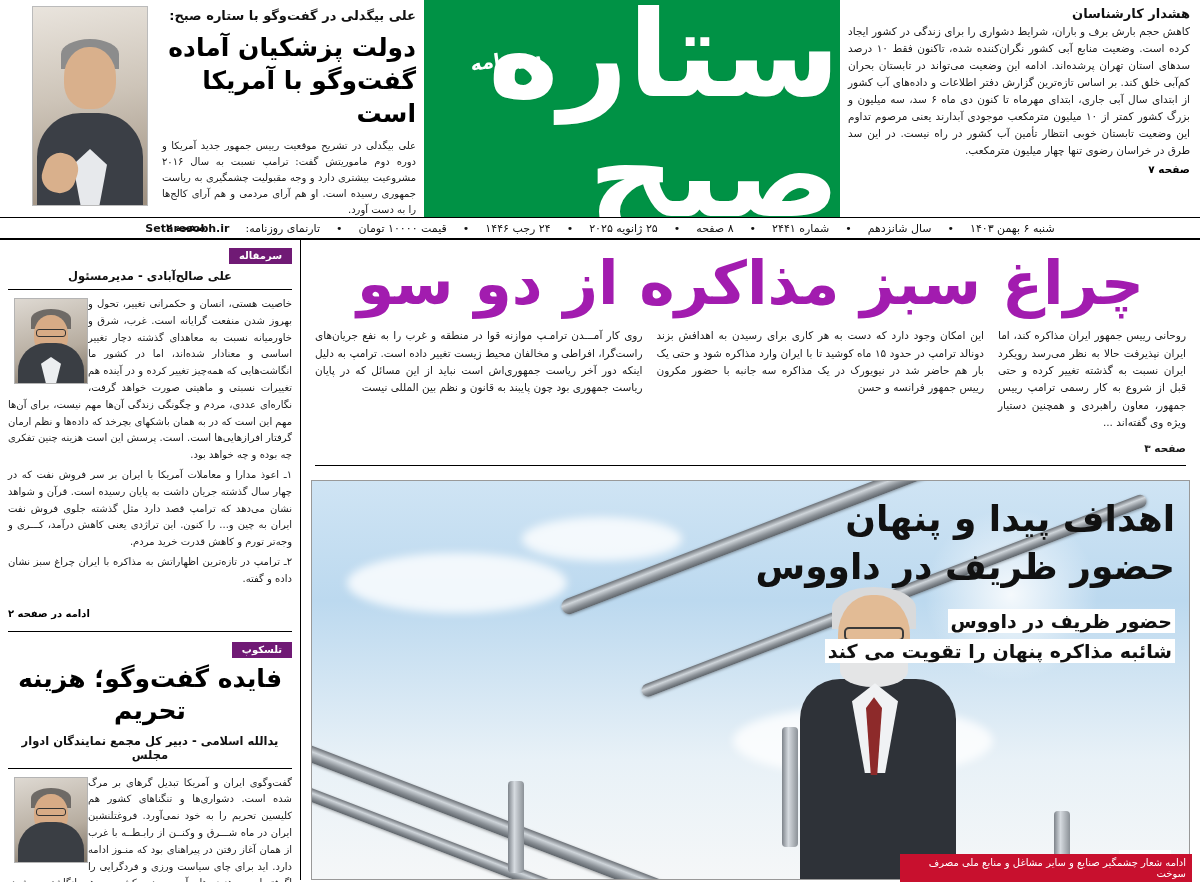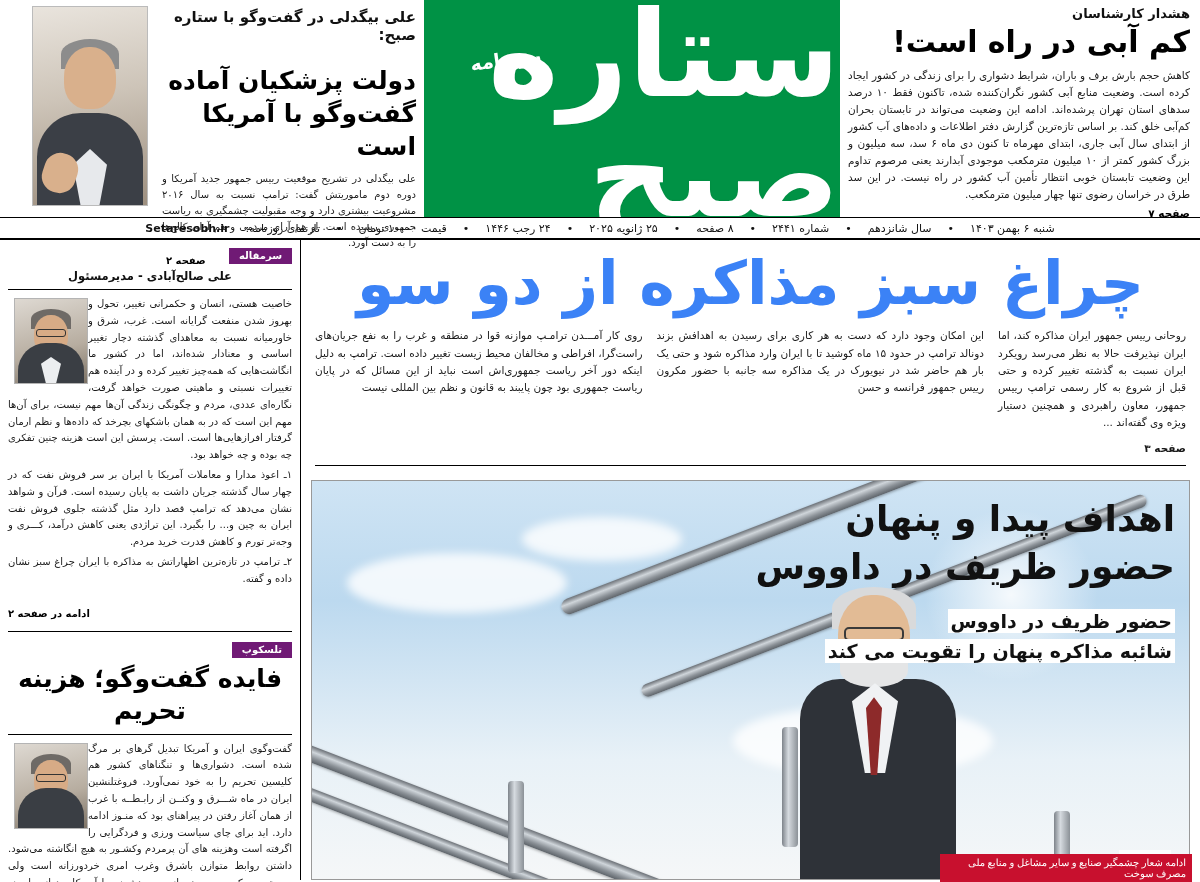--- a/index.html
+++ b/index.html
@@ -110,23 +110,23 @@
     direction: rtl;
   }
   .mh-left-text {
     flex: 1;
     padding: 8px 8px 4px 8px;
     display: flex;
     flex-direction: column;
     text-align: right;
   }
   .mh-left-kicker {
-    font-size: 15px;
-    font-weight: bold;
-    margin-bottom: 20px;
+    font-size: 13px;
+    font-weight: bold;
+    margin-bottom: 8px;
     color: #111;
   }
   .mh-left-head {
     font-size: 25px;
     font-weight: bold;
     line-height: 1.32;
     color: #000;
     margin-bottom: 8px;
   }
   .mh-left-body {
@@ -234,21 +234,21 @@
   
   .lead {
     padding: 10px 14px 6px 14px;
   }
   .lead-title {
     font-size: 60px;
     font-weight: bold;
     text-align: center;
     line-height: 1.12;
     letter-spacing: -2px;
-    color: #3b82f6;
+    color: #a21caf;
     direction: rtl;
     margin-bottom: 10px;
   }
   .lead-cols {
     display: flex;
     flex-direction: row;
     gap: 14px;
     direction: rtl;
     border-bottom: 1px solid #000;
     padding-bottom: 8px;
@@ -407,39 +407,37 @@
   .sp-shirt { position: absolute; bottom: 0; left: 50%; transform: translateX(-50%); width: 20px; height: 26px; background: #eceef0; clip-path: polygon(50% 0,100% 26%,76% 100%,24% 100%,0 26%); }
   .side-cont {
     font-size: 10px;
     font-weight: bold;
     text-align: left;
     margin-top: 20px;
   }
   .ticker {
     position: absolute;
     right: 8px; bottom: 0;
-    width: 252px;
+    width: 292px;
     background: #c8102e;
     color: #fff;
     font-size: 10px;
     padding: 3px 6px;
     direction: rtl;
-    font-family: Liberation Serif, serif;
   }
 </style>
 </head>
 <body>
 
 <div class="page">
 
   <div class="masthead">
 
     <div class="mh-right">
       <div class="mh-kicker">هشدار کارشناسان</div>
-      <div class="mh-head">کم آبی در راه است!</div>
       <div class="mh-body">کاهش حجم بارش برف و باران، شرایط دشواری را برای زندگی در کشور ایجاد کرده است. وضعیت منابع آبی کشور نگران‌کننده شده، تاکنون فقط ۱۰ درصد سدهای استان تهران پرشده‌اند. ادامه این وضعیت می‌تواند در تابستان بحران کم‌آبی خلق کند. بر اساس تازه‌ترین گزارش دفتر اطلاعات و داده‌های آب کشور از ابتدای سال آبی جاری، ابتدای مهرماه تا کنون دی ماه ۶ سد، سه میلیون و بزرگ کشور کمتر از ۱۰ میلیون مترمکعب موجودی آبدارند یعنی مرصوم تداوم این وضعیت تابستان خوبی انتظار تأمین آب کشور در راه نیست. در این سد طرق در خراسان رضوی تنها چهار میلیون مترمکعب.</div>
       <div class="mh-pageref">صفحه ۷</div>
     </div>
 
     <div class="mh-logo">
       <div class="logo-wrap">
         <div class="logo-main">ستاره صبح</div>
         <div class="logo-sub">روزنامه</div>
       </div>
     </div>
@@ -542,31 +540,32 @@
         <div class="side-rule"></div>
         <div class="side-body side-withphoto">
           <div class="side-photo">
             <div class="sp-hair"></div>
             <div class="sp-face"></div>
             <div class="sp-glass"></div>
             <div class="sp-body"></div>
             <div class="sp-shirt"></div>
           </div>
           <p>خاصیت هستی، انسان و حکمرانی تغییر، تحول و بهروز شدن منفعت گرایانه است. غرب، شرق و خاورمیانه نسبت به معاهدای گذشته دچار تغییر اساسی و معنادار شده‌اند، اما در کشور ما انگاشت‌هایی که همه‌چیز تغییر کرده و در آینده هم تغییرات نسبتی و ماهیتی صورت خواهد گرفت، نگاره‌ای عددی، مردم و چگونگی زندگی آن‌ها مهم نیست، برای آن‌ها مهم این است که در به همان باشکهای بچرخد که داده‌ها و نظم ارمان گرفتار افرازهایی‌ها است. است. پرسش این است هزینه چنین تفکری چه بوده و چه خواهد بود.</p>
-          <p>۱ـ اعوذ مدارا و معاملات آمریکا با ایران بر سر فروش نفت که در چهار سال گذشته جریان داشت به پایان رسیده است. قرآن و شواهد نشان می‌دهد که ترامپ قصد دارد مثل گذشته جلوی فروش نفت ایران به چین و... را بگیرد. این تراژدی یعنی کاهش درآمد، کـــری و وجه‌تر تورم و کاهش قدرت خرید مردم.</p>
+          <p>۱ـ اعوذ مدارا و معاملات آمریکا با ایران بر سر فروش نفت که در چهار سال گذشته جریان داشت به پایان رسیده است. قرآن و شواهد نشان می‌دهد که ترامپ قصد دارد مثل گذشته جلوی فروش نفت ایران به چین و... را کنون. این تراژدی یعنی کاهش درآمد، کـــری و وجه‌تر تورم و کاهش قدرت خرید مردم.</p>
           <p>۲ـ ترامپ در تازه‌ترین اظهاراتش به مذاکره با ایران چراغ سبز نشان داده و گفته.</p>
         </div>
         <div class="side-cont">ادامه در صفحه ۲</div>
       </div>
 
       <div class="side-rule"></div>
 
       <div class="side-block">
         <div class="badge">تلسکوپ</div>
         <div class="side-title">فایده گفت‌وگو؛ هزینه تحریم</div>
+        <div class="side-byline">یدالله اسلامی - دبیر کل مجمع نمایندگان ادوار مجلس</div>
         <div class="side-rule"></div>
         <div class="side-body side-withphoto">
           <div class="side-photo">
             <div class="sp-hair"></div>
             <div class="sp-face"></div>
             <div class="sp-glass"></div>
             <div class="sp-body"></div>
 
           </div>
           <p>گفت‌وگوی ایران و آمریکا تبدیل گرهای بر مرگ شده است. دشواری‌ها و تنگناهای کشور هم کلیسین تحریم را به خود نمی‌آورد. فروغتلنشین ایران در ماه شـــرق و وکنــن از رابـطــه با غرب از همان آغاز رفتن در پیراهنای بود که منـوز ادامه دارد. اید برای چای سیاست ورزی و فردگرایی را اگرفته است وهزینه های آن پرمردم وکشـور به هیچ انگاشته می‌شود. داشتن روابط متوازن باشرق وغرب امری خردورزانه است ولی پیوستن به یک سو وبریدن از سوی دشمنی با آمریکا بعد از برای نه داشتن یا نخواهد شعار داده می‌شود. موفقیت جغرافیایی سرشار، سودی نصیب مردم و کشـور نمی‌کند وتأمین ملی و سمت‌وسوی ناصواب میدان را پرکسانی که دایسته کشور وتـوافق ملی بایسته است نمی‌سازد.</p>

